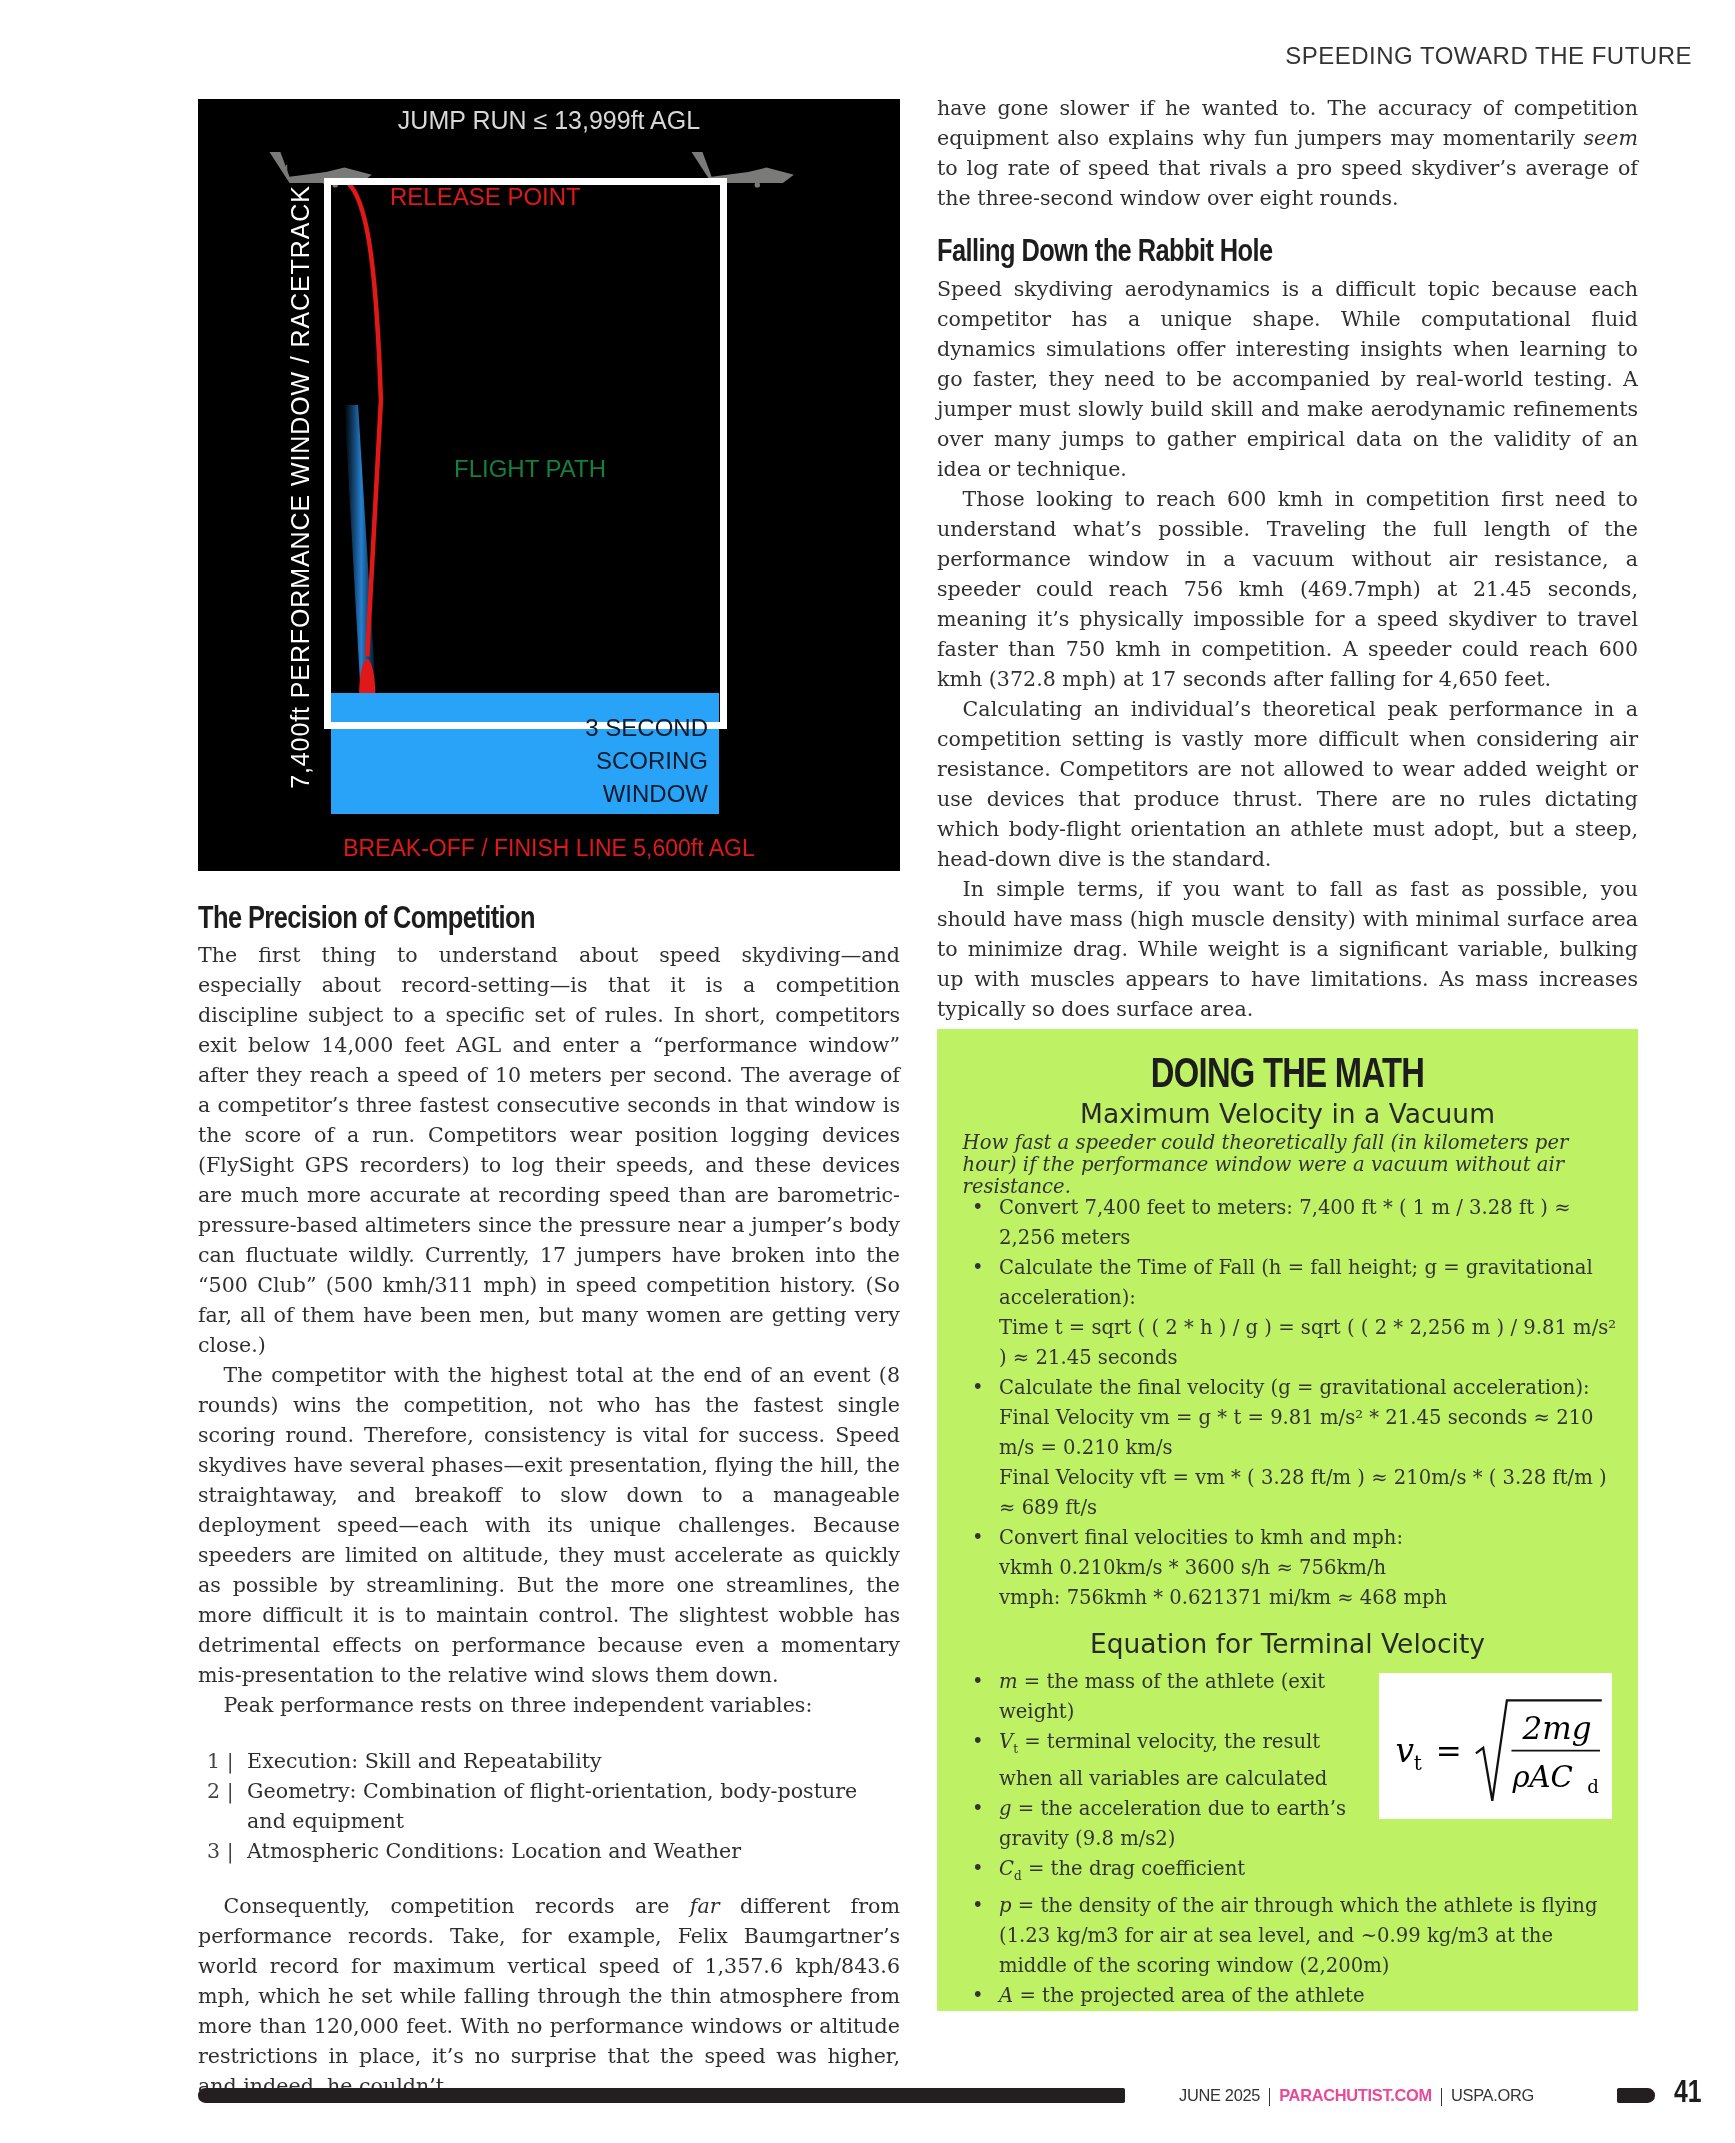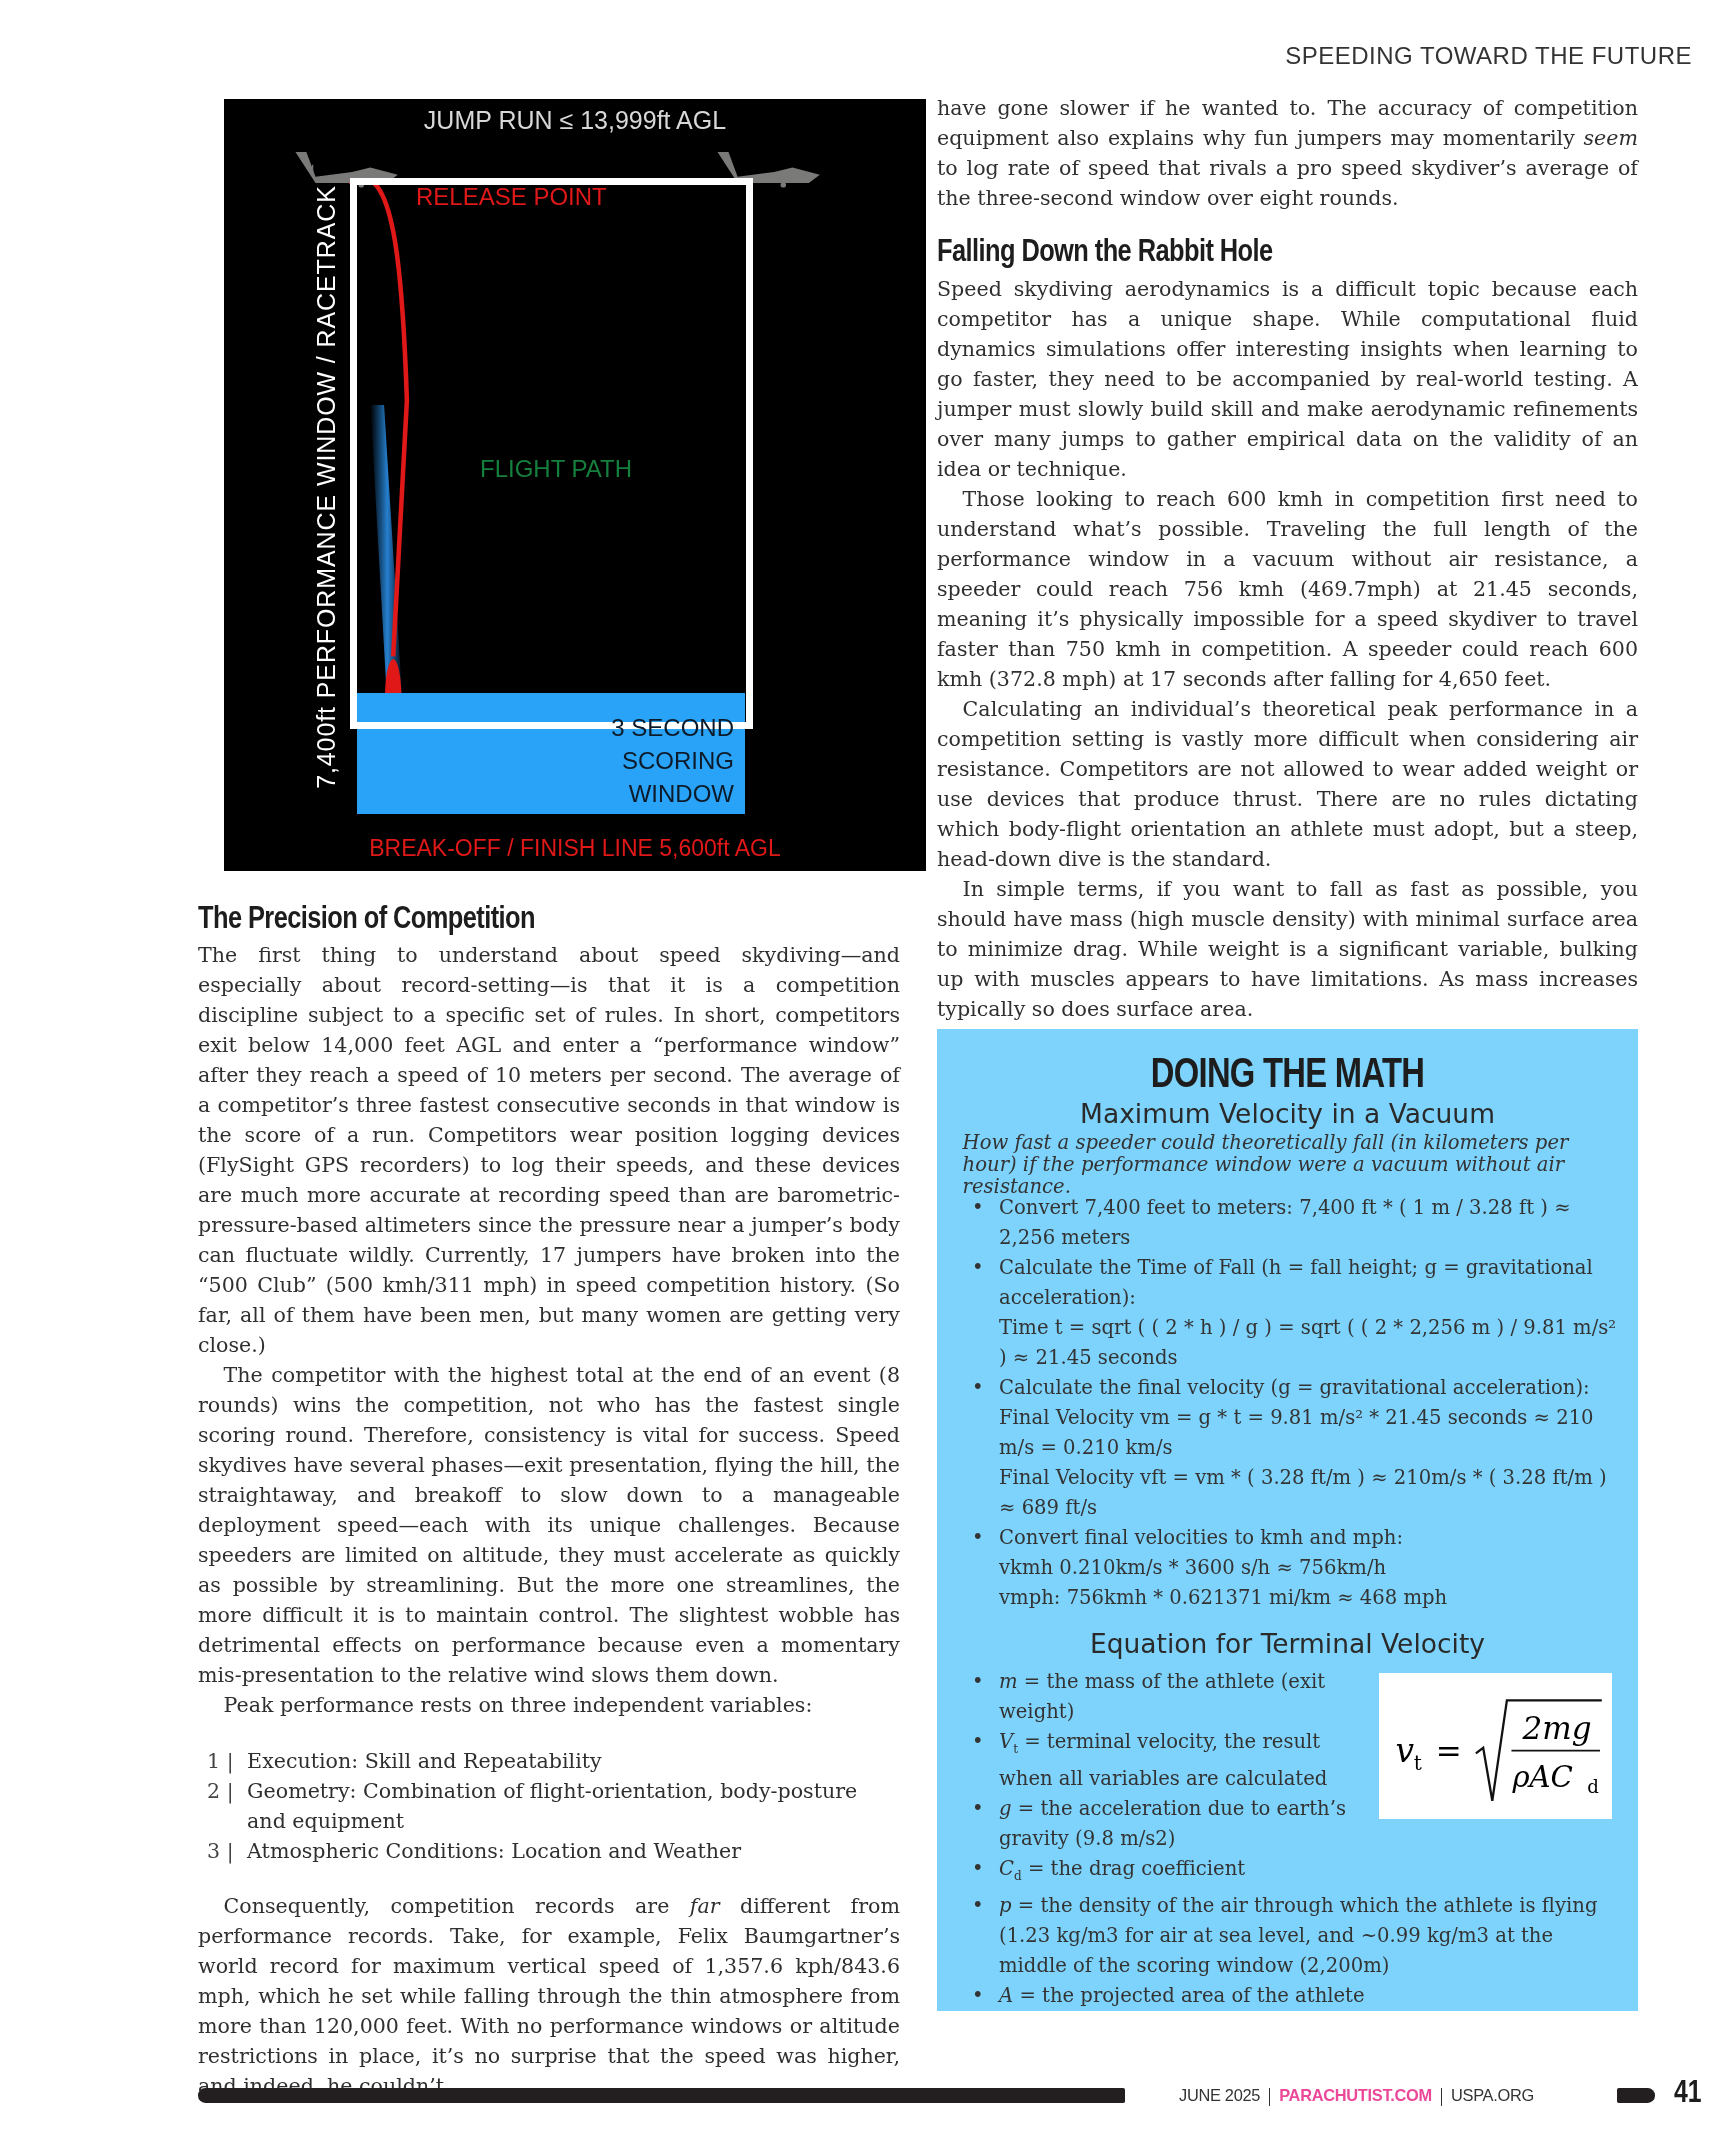--- a/index.html
+++ b/index.html
@@ -2,21 +2,21 @@
 <html style="font-size:14.6px"><head>
 <meta charset="utf-8">
 <style>
   * { box-sizing: border-box; margin: 0; padding: 0; }
   html, body { width: 1735px; height: 2144px; background: #ffffff; overflow: hidden; }
   body { position: relative; font-family: "DejaVu Serif", "Liberation Serif", serif; color: #2b2b2b; }
 
   .running-head { position: absolute; top: 42px; right: 43px; font-family: "Liberation Sans", sans-serif; font-size: 24px; letter-spacing: 0.5px; color: #333; }
 
   
-  .figure { position: absolute; left: 198px; top: 99px; width: 702px; height: 772px; background: #000; overflow: hidden; margin-left: 26px; }
+  .figure { position: absolute; left: 198px; top: 99px; width: 702px; height: 772px; background: #000; overflow: hidden; }
   .fig-abs { position: absolute; font-family: "Liberation Sans", sans-serif; }
   .fig-jumprun { left: 0; right: 0; top: 7.3px; text-align: center; color: #d8d8d8; font-size: 25px; }
   .fig-release { left: 192px; top: 84px; color: #e01818; font-size: 24px; }
   .fig-flight { left: 256px; top: 356px; color: #15803d; font-size: 24px; }
   .fig-vertical { left: 102px; top: 388px; transform: translate(-50%,-50%) rotate(-90deg); white-space: nowrap; color: #fff; font-size: 25px; letter-spacing: 0.9px; }
   .fig-track { left: 126px; top: 82px; width: 7.3px; height: 548px; background: #fff; }
   .fig-track-r { left: 522px; top: 82px; width: 7.3px; height: 548px; background: #fff; }
   .fig-track-top { left: 126px; top: 79px; width: 403px; height: 7.3px; background: #fff; }
   .fig-track-bot { left: 126px; top: 623px; width: 403px; height: 7.3px; background: #fff; }
   .fig-window { left: 133px; top: 594px; width: 388px; height: 121px; background: #29a3f7; }
@@ -32,21 +32,21 @@
   .col p { text-indent: 0; }
   .col p.ind { text-indent: 25.6px; }
   .col em { font-style: italic; }
 
   .numlist { list-style: none; margin: 25.6px 0 25.6px 9.1px; }
   .numlist li { display: flex; }
   .numlist .num { width: 40px; flex: none; color: #444; }
   .numlist .txt { flex: 1; text-align: left; }
 
   
-  .mathbox { position: absolute; left: 937px; top: 1029px; width: 701px; height: 982px; background: #7dd3fc; }
+  .mathbox { position: absolute; left: 937px; top: 1029px; width: 701px; height: 982px; background: #bef264; }
   .mb-title { position: absolute; left: 0; right: 0; top: 20px; text-align: center; font-family: "Liberation Sans", sans-serif; font-weight: bold; font-size: 42px; color: #1d1d1d; transform: scaleX(0.78); letter-spacing: -0.9px; }
   .mb-sub { position: absolute; left: 0; right: 0; text-align: center; font-family: "DejaVu Sans", sans-serif; font-size: 26.5px; color: #2a2a2a; }
   .mb-intro { position: absolute; left: 25.6px; right: 20px; top: 103px; font-style: italic; font-size: 19.6px; line-height: 22px; color: #333; }
   .mb-list { position: absolute; left: 24px; right: 20px; list-style: none; font-size: 19.6px; line-height: 30px; color: #333; }
   .mb-list li { position: relative; padding-left: 38px; }
   .mb-list li::before { content: "•"; position: absolute; left: 11px; top: 0; }
   .mb-list .line { display: block; }
   .mb-list sub { font-size: 12px; }
   .mb-list.terms li { padding-right: 0; }
   .formula { position: absolute; left: 442px; top: 644px; width: 233px; height: 146px; background: #fff; }

